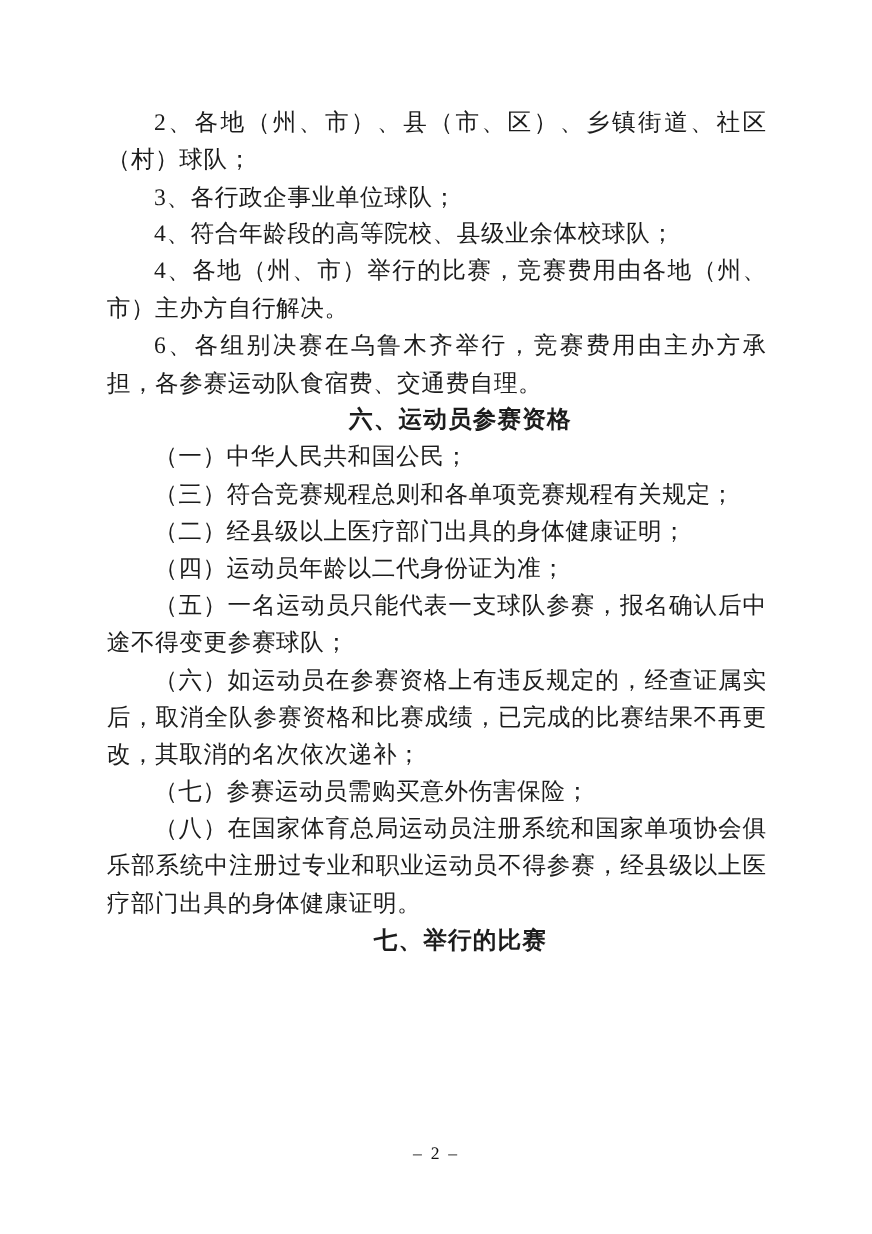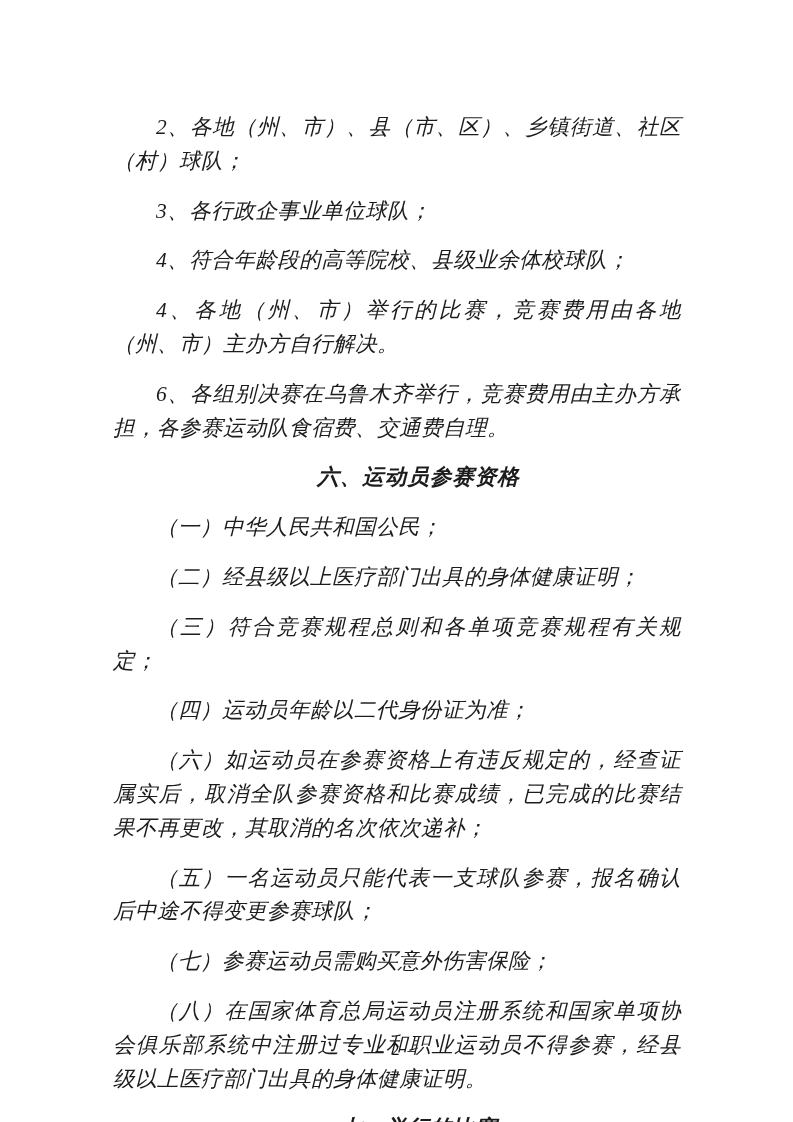--- a/index.html
+++ b/index.html
@@ -16,28 +16,27 @@
     font-family: "Liberation Serif", "DejaVu Serif", serif;
     color: #1c1c1c;
   }
   .content {
     position: absolute;
     left: 97px;
     top: 95px;
     width: 600px;
   }
   .content p {
-    margin: 16px;
+    margin: 0;
     font-size: 21.5px;
     line-height: 33.8px;
     text-align: justify;
     text-indent: 2em;
     letter-spacing: 0.5px;
     word-break: break-all;
-    font-style: italic;
   }
   .content p.heading {
     font-weight: 700;
     font-family: "Liberation Sans", "DejaVu Sans", sans-serif;
     letter-spacing: 1px;
     text-align: center;
   }
   .footer {
     position: absolute;
     left: 0;
@@ -56,23 +55,23 @@
 
 <div class="page">
   <div class="content">
     <p class="body">2、各地（州、市）、县（市、区）、乡镇街道、社区（村）球队；</p>
     <p class="body">3、各行政企事业单位球队；</p>
     <p class="body">4、符合年龄段的高等院校、县级业余体校球队；</p>
     <p class="body">4、各地（州、市）举行的比赛，竞赛费用由各地（州、市）主办方自行解决。</p>
     <p class="body">6、各组别决赛在乌鲁木齐举行，竞赛费用由主办方承担，各参赛运动队食宿费、交通费自理。</p>
     <p class="heading">六、运动员参赛资格</p>
     <p class="body">（一）中华人民共和国公民；</p>
+    <p class="body">（三）符合竞赛规程总则和各单项竞赛规程有关规定；</p>
     <p class="body">（二）经县级以上医疗部门出具的身体健康证明；</p>
-    <p class="body">（三）符合竞赛规程总则和各单项竞赛规程有关规定；</p>
     <p class="body">（四）运动员年龄以二代身份证为准；</p>
+    <p class="body">（五）一名运动员只能代表一支球队参赛，报名确认后中途不得变更参赛球队；</p>
     <p class="body">（六）如运动员在参赛资格上有违反规定的，经查证属实后，取消全队参赛资格和比赛成绩，已完成的比赛结果不再更改，其取消的名次依次递补；</p>
-    <p class="body">（五）一名运动员只能代表一支球队参赛，报名确认后中途不得变更参赛球队；</p>
     <p class="body">（七）参赛运动员需购买意外伤害保险；</p>
     <p class="body">（八）在国家体育总局运动员注册系统和国家单项协会俱乐部系统中注册过专业和职业运动员不得参赛，经县级以上医疗部门出具的身体健康证明。</p>
     <p class="heading">七、举行的比赛</p>
   </div>
   <div class="footer">– 2 –</div>
 </div>
 
 </body></html>

